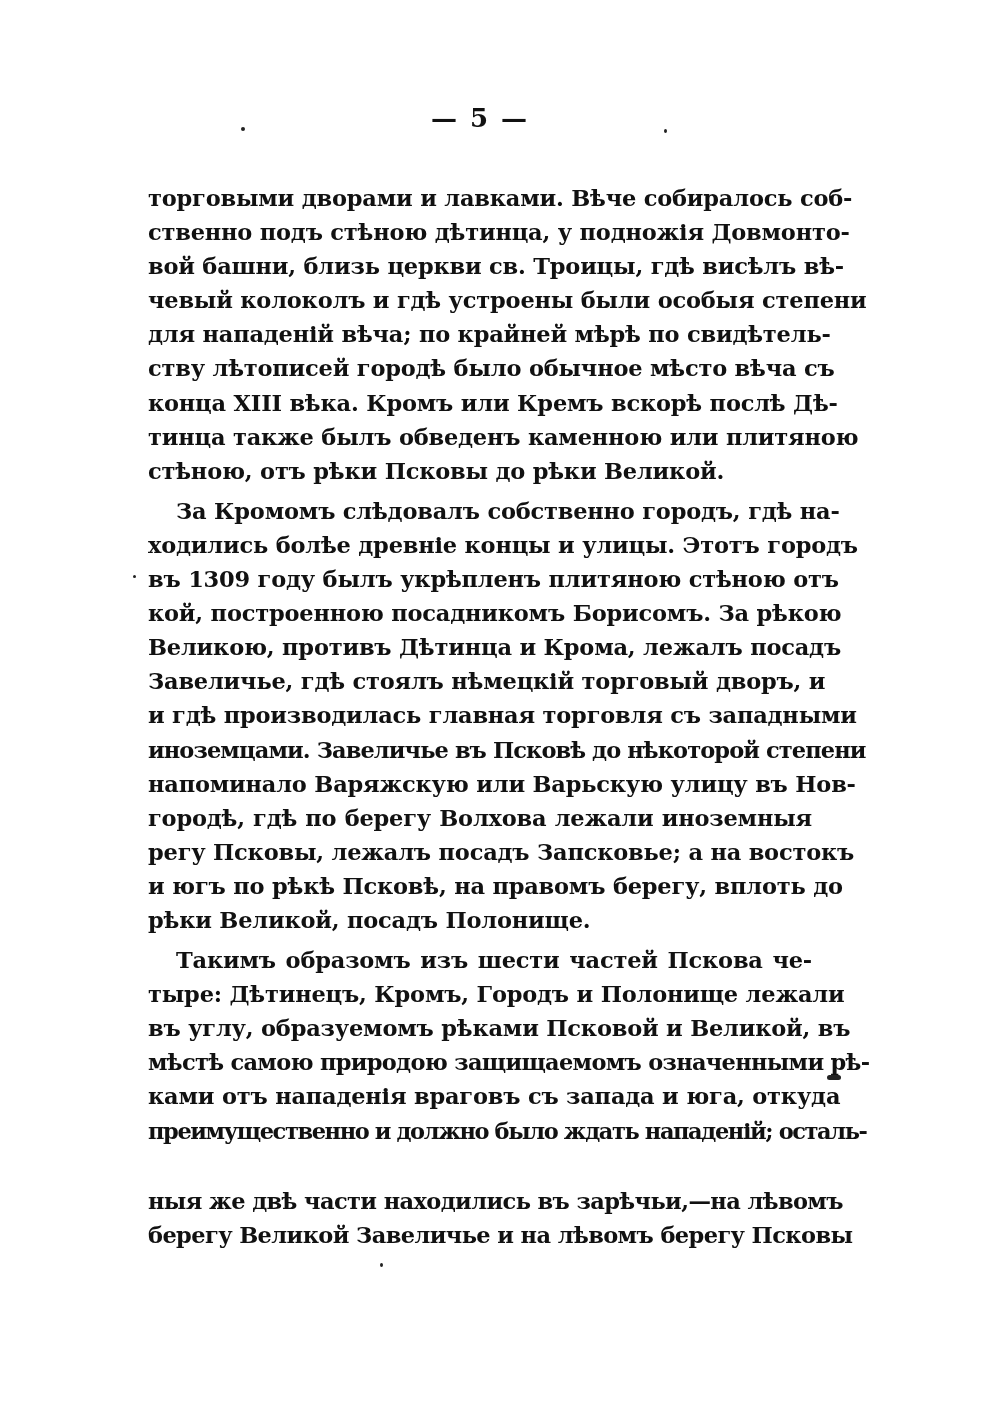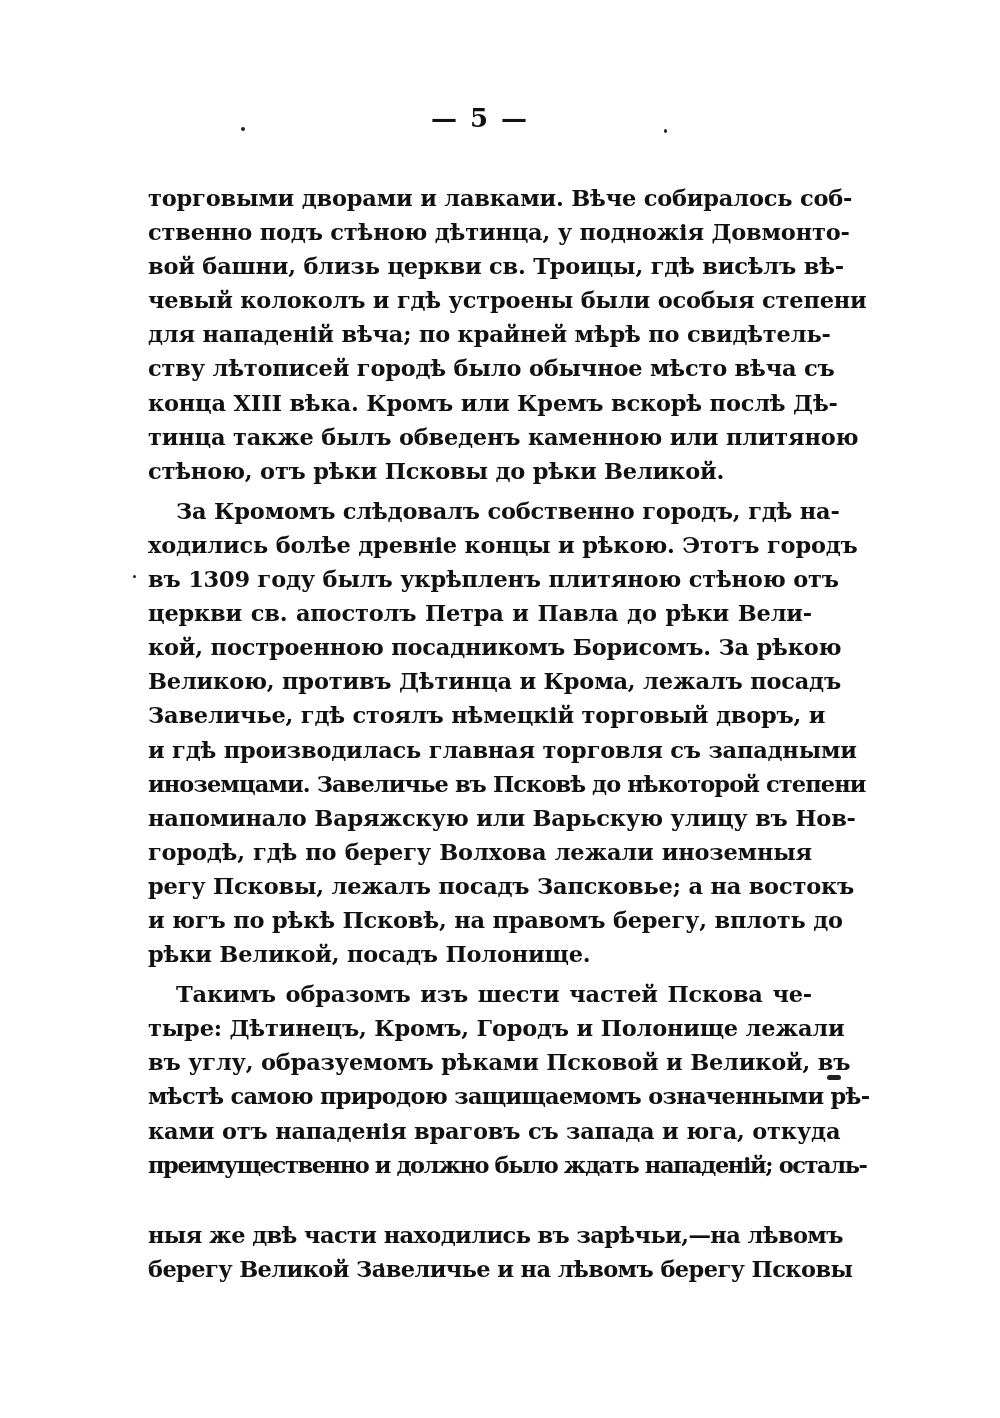--- a/index.html
+++ b/index.html
@@ -88,23 +88,22 @@
       <span class="line">ству лѣтописей городѣ было обычное мѣсто вѣча съ</span>
       <span class="line">конца XIII вѣка. Кромъ или Кремъ вскорѣ послѣ Дѣ-</span>
       <span class="line">тинца также былъ обведенъ каменною или плитяною</span>
       <span class="line last">стѣною, отъ рѣки Псковы до рѣки Великой.</span>
     </div>
 
     <div class="para-gap"></div>
 
     <div>
       <span class="line indent">За Кромомъ слѣдовалъ собственно городъ, гдѣ на-</span>
-      <span class="line">ходились болѣе древніе концы и рѣкою. Этотъ городъ</span>
+      <span class="line">ходились болѣе древніе концы и улицы. Этотъ городъ</span>
       <span class="line">въ 1309 году былъ укрѣпленъ плитяною стѣною отъ</span>
-      <span class="line">церкви св. апостолъ Петра и Павла до рѣки Вели-</span>
       <span class="line">кой, построенною посадникомъ Борисомъ. За рѣкою</span>
       <span class="line">Великою, противъ Дѣтинца и Крома, лежалъ посадъ</span>
       <span class="line">Завеличье, гдѣ стоялъ нѣмецкій торговый дворъ, и</span>
       <span class="line">и гдѣ производилась главная торговля съ западными</span>
       <span class="line" style="letter-spacing:-0.9px;">иноземцами. Завеличье въ Псковѣ до нѣкоторой степени</span>
       <span class="line">напоминало Варяжскую или Варьскую улицу въ Нов-</span>
       <span class="line">городѣ, гдѣ по берегу Волхова лежали иноземныя</span>
       <span class="line">регу Псковы, лежалъ посадъ Запсковье; а на востокъ</span>
       <span class="line">и югъ по рѣкѣ Псковѣ, на правомъ берегу, вплоть до</span>
       <span class="line last">рѣки Великой, посадъ Полонище.</span>

